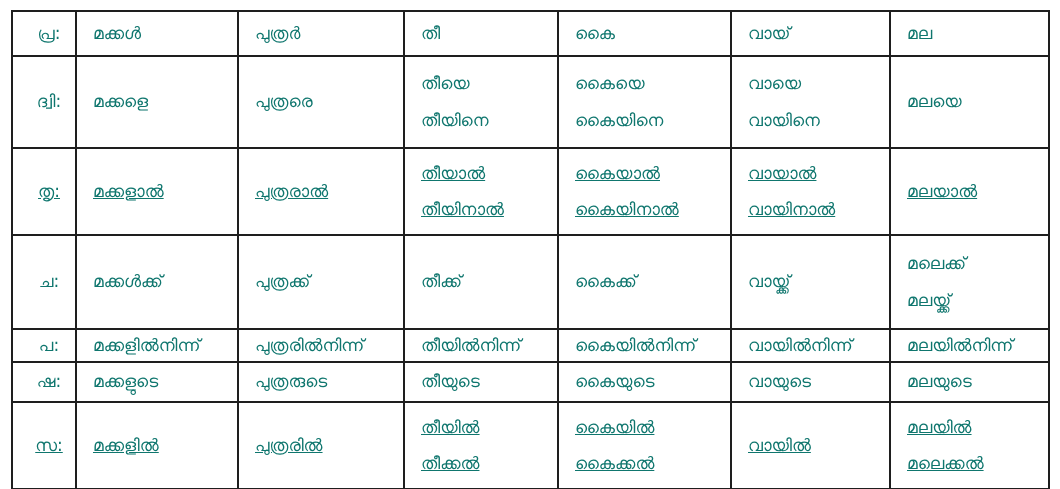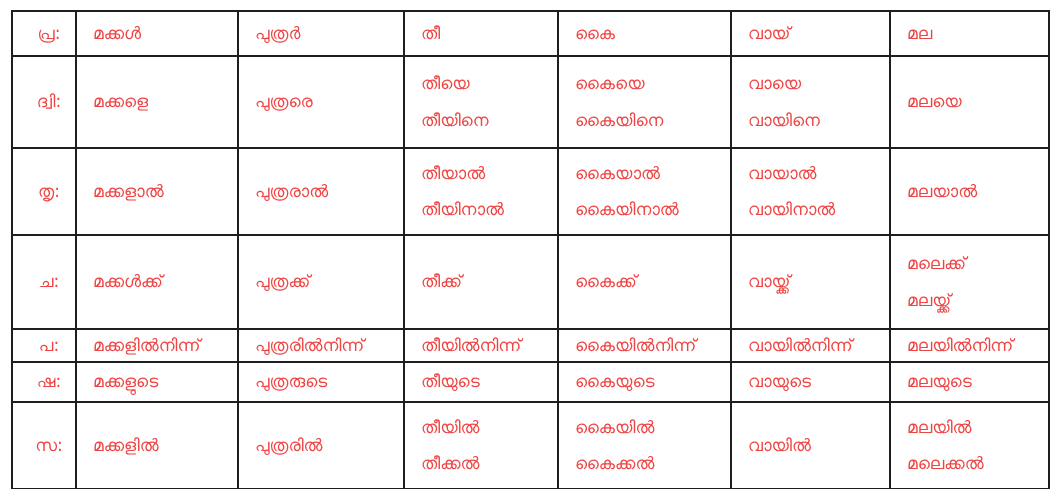--- a/index.html
+++ b/index.html
@@ -18,38 +18,38 @@
   table.decl {
     border-collapse: collapse;
     table-layout: fixed;
     background: #ffffff;
   }
   table.decl td {
     border: 2px solid #1e1e1e;
     vertical-align: middle;
     padding: 0 6px 0 16px;
     font-size: 17px;
-    color: #ef4444;
+    color: #0f766e;
     overflow: hidden;
     white-space: nowrap;
   }
   td.label-cell {
     text-align: center;
     padding: 0 4px;
   }
   .lines {
     display: flex;
     flex-direction: column;
     justify-content: flex-start;
     gap: 15px;
   }
   .line { line-height: 1.25; }
   tr.h43 td { height: 43px; }
   tr.h90 td { height: 90px; margin-left: 40px; }
-  tr.h85 td { height: 85px; }
+  tr.h85 td { height: 85px; text-decoration: underline; }
   tr.h92 td { height: 92px; border-radius: 6px; }
   tr.h31 td { height: 31px; }
   tr.h38 td { height: 38px; }
 </style>
 </head>
 <body>
 
 <div class="table-wrap">
   <table class="decl">
     <colgroup>

